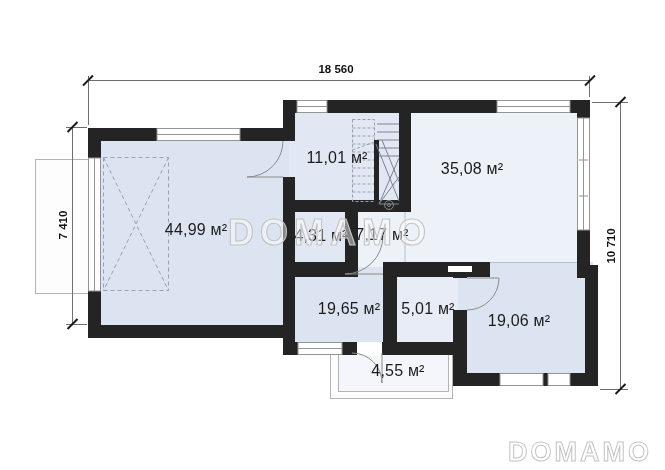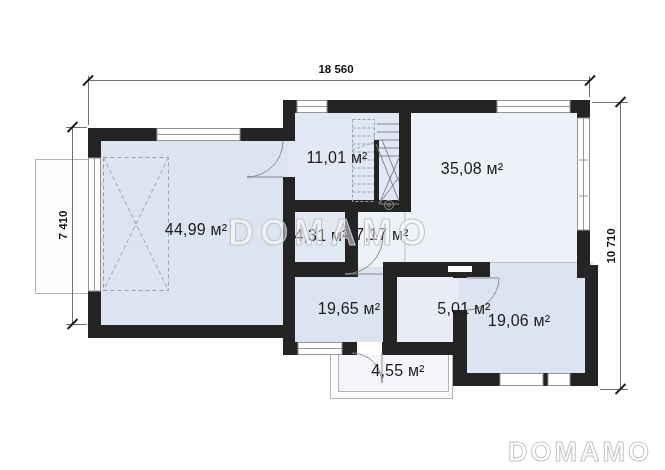--- a/index.html
+++ b/index.html
@@ -190,20 +190,20 @@
   <div class="dimlbl" style="left:336px;top:69px;">18 560</div>
   <div class="dimlbl vert" style="left:63px;top:225px;">7 410</div>
   <div class="dimlbl vert" style="left:611px;top:246px;">10 710</div>
 
   <div class="lbl" style="left:196px;top:230px;">44,99 м²</div>
   <div class="lbl" style="left:337px;top:158px;">11,01 м²</div>
   <div class="lbl" style="left:472px;top:169px;">35,08 м²</div>
   <div class="lbl" style="left:321px;top:236px;">4,31 м²</div>
   <div class="lbl" style="left:382px;top:235px;">7,17 м²</div>
   <div class="lbl" style="left:349px;top:309px;">19,65 м²</div>
-  <div class="lbl" style="left:428px;top:309px;margin-left:36px;">5,01 м²</div>
+  <div class="lbl" style="left:428px;top:309px;">5,01 м²</div>
   <div class="lbl" style="left:519px;top:321px;">19,06 м²</div>
   <div class="lbl" style="left:398px;top:371px;text-align:center;">4,55 м²</div>
 
   <div class="wm wm-center" style="left:330px;top:233px;">DOMAMO</div>
   <div class="wm wm-corner" style="left:580px;top:452px;">DOMAMO</div>
 
 </div>
 
 </body></html>

